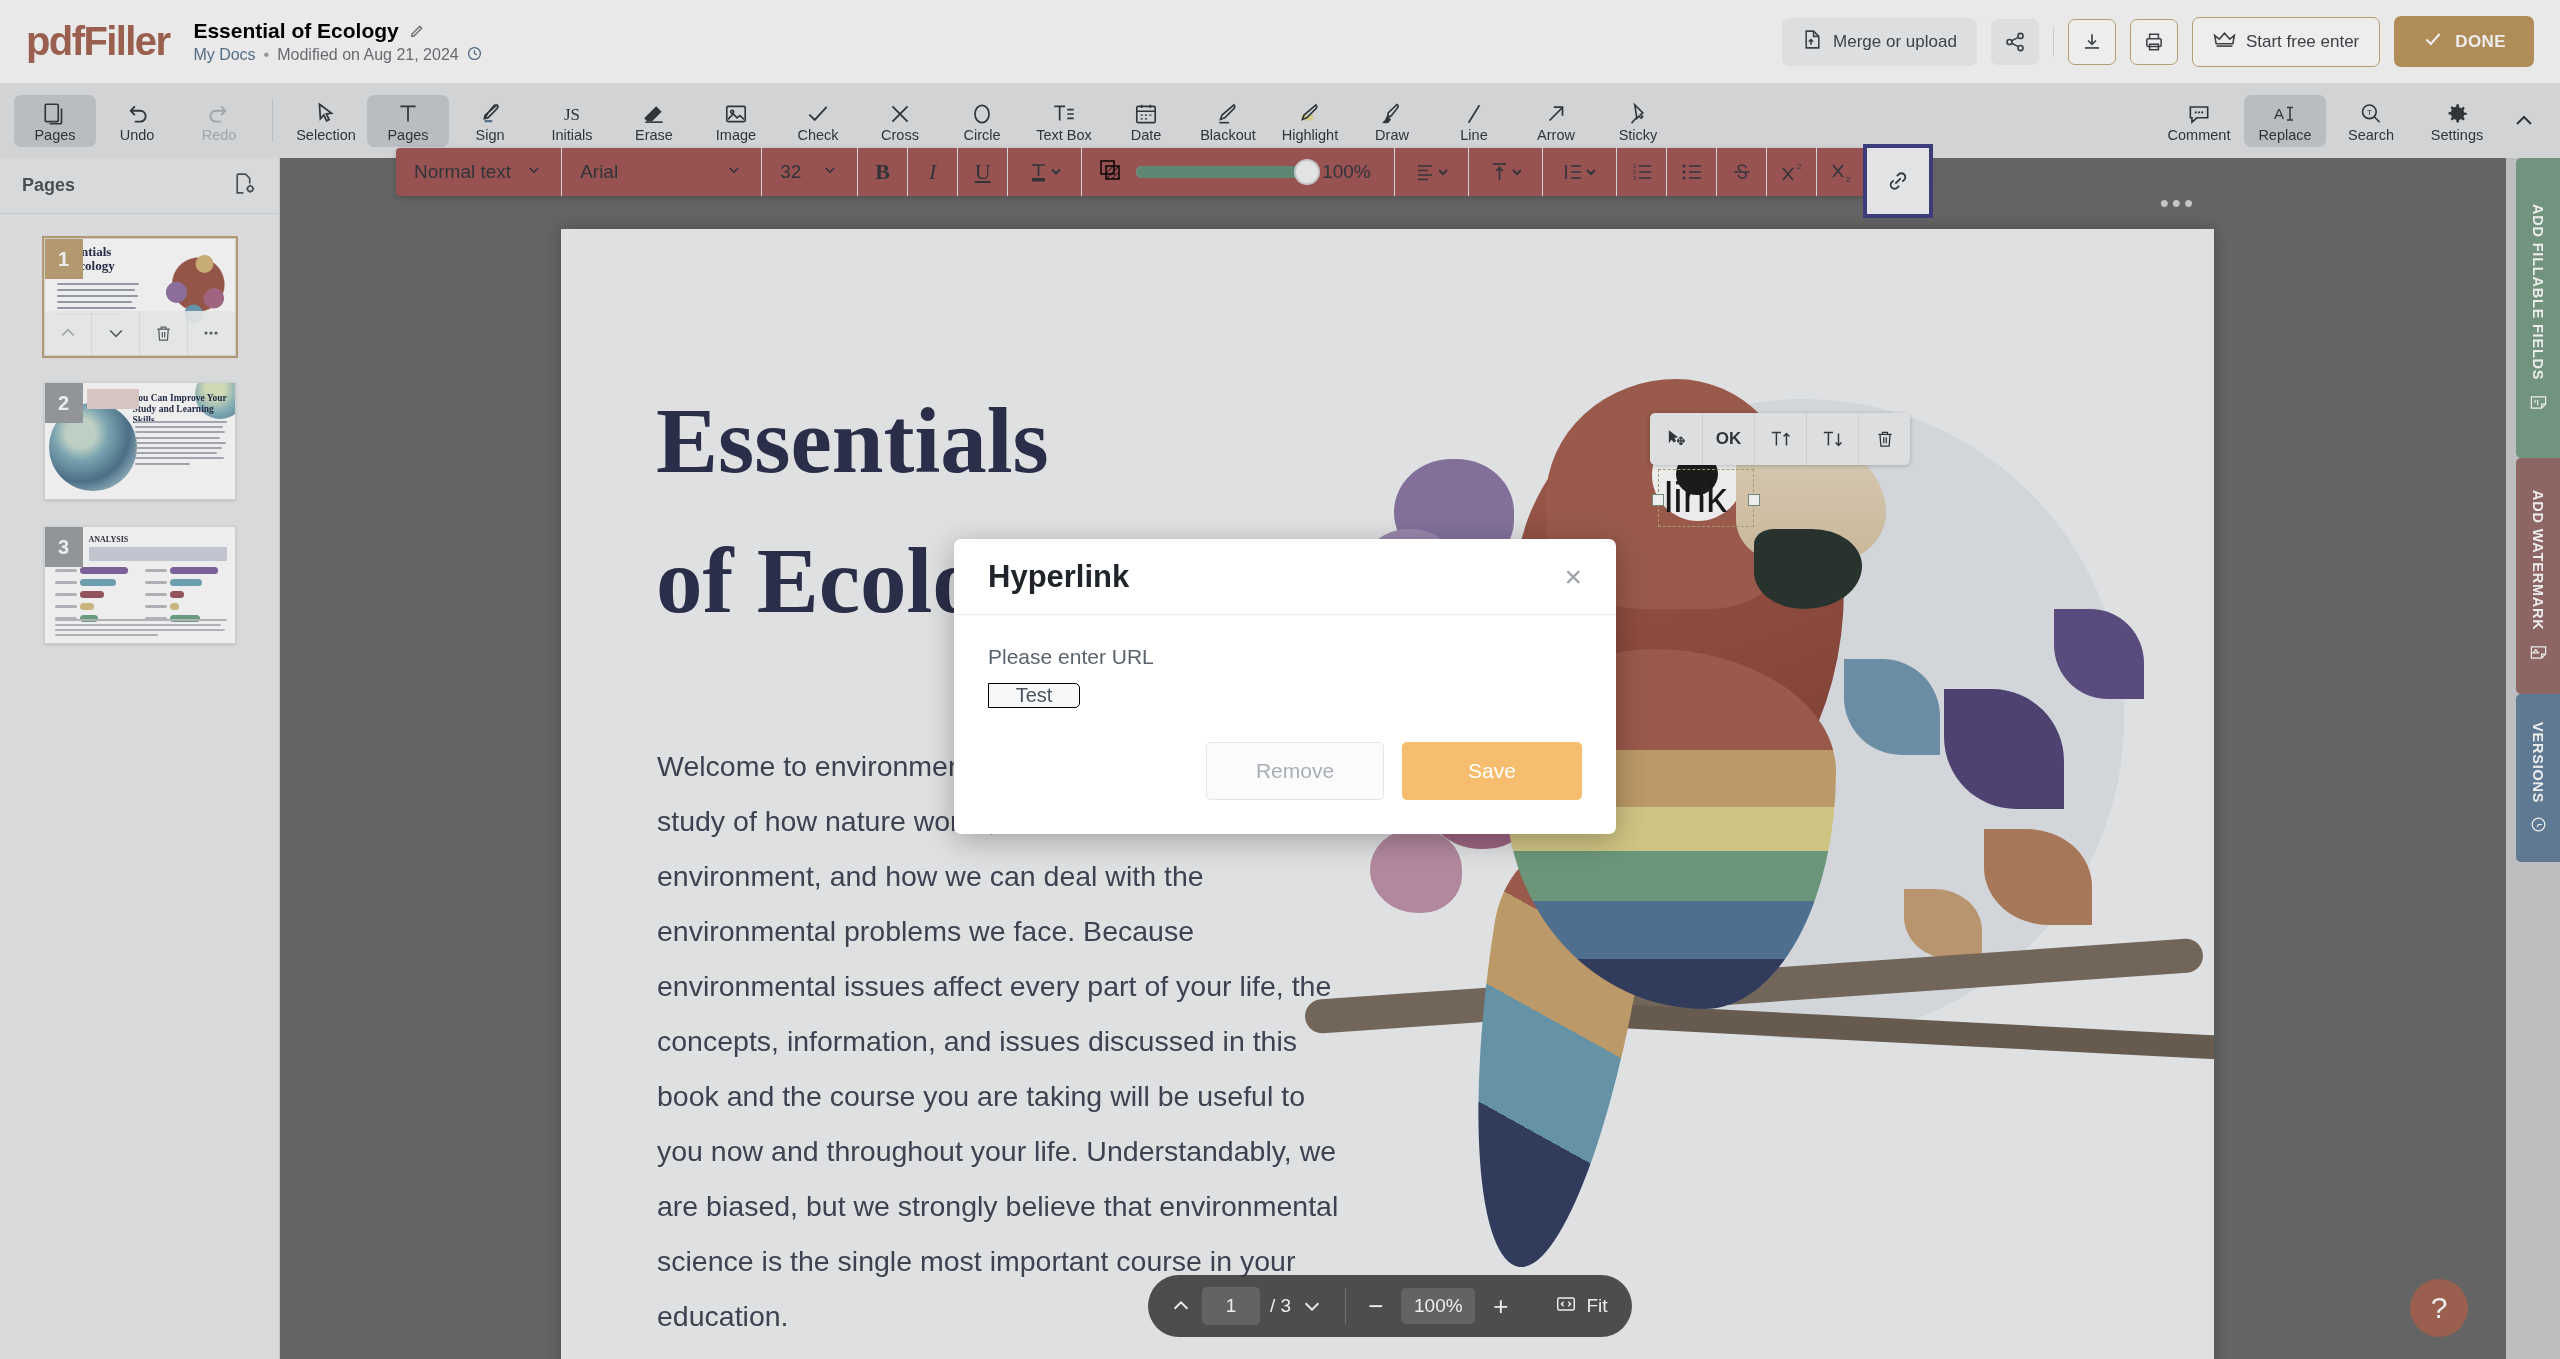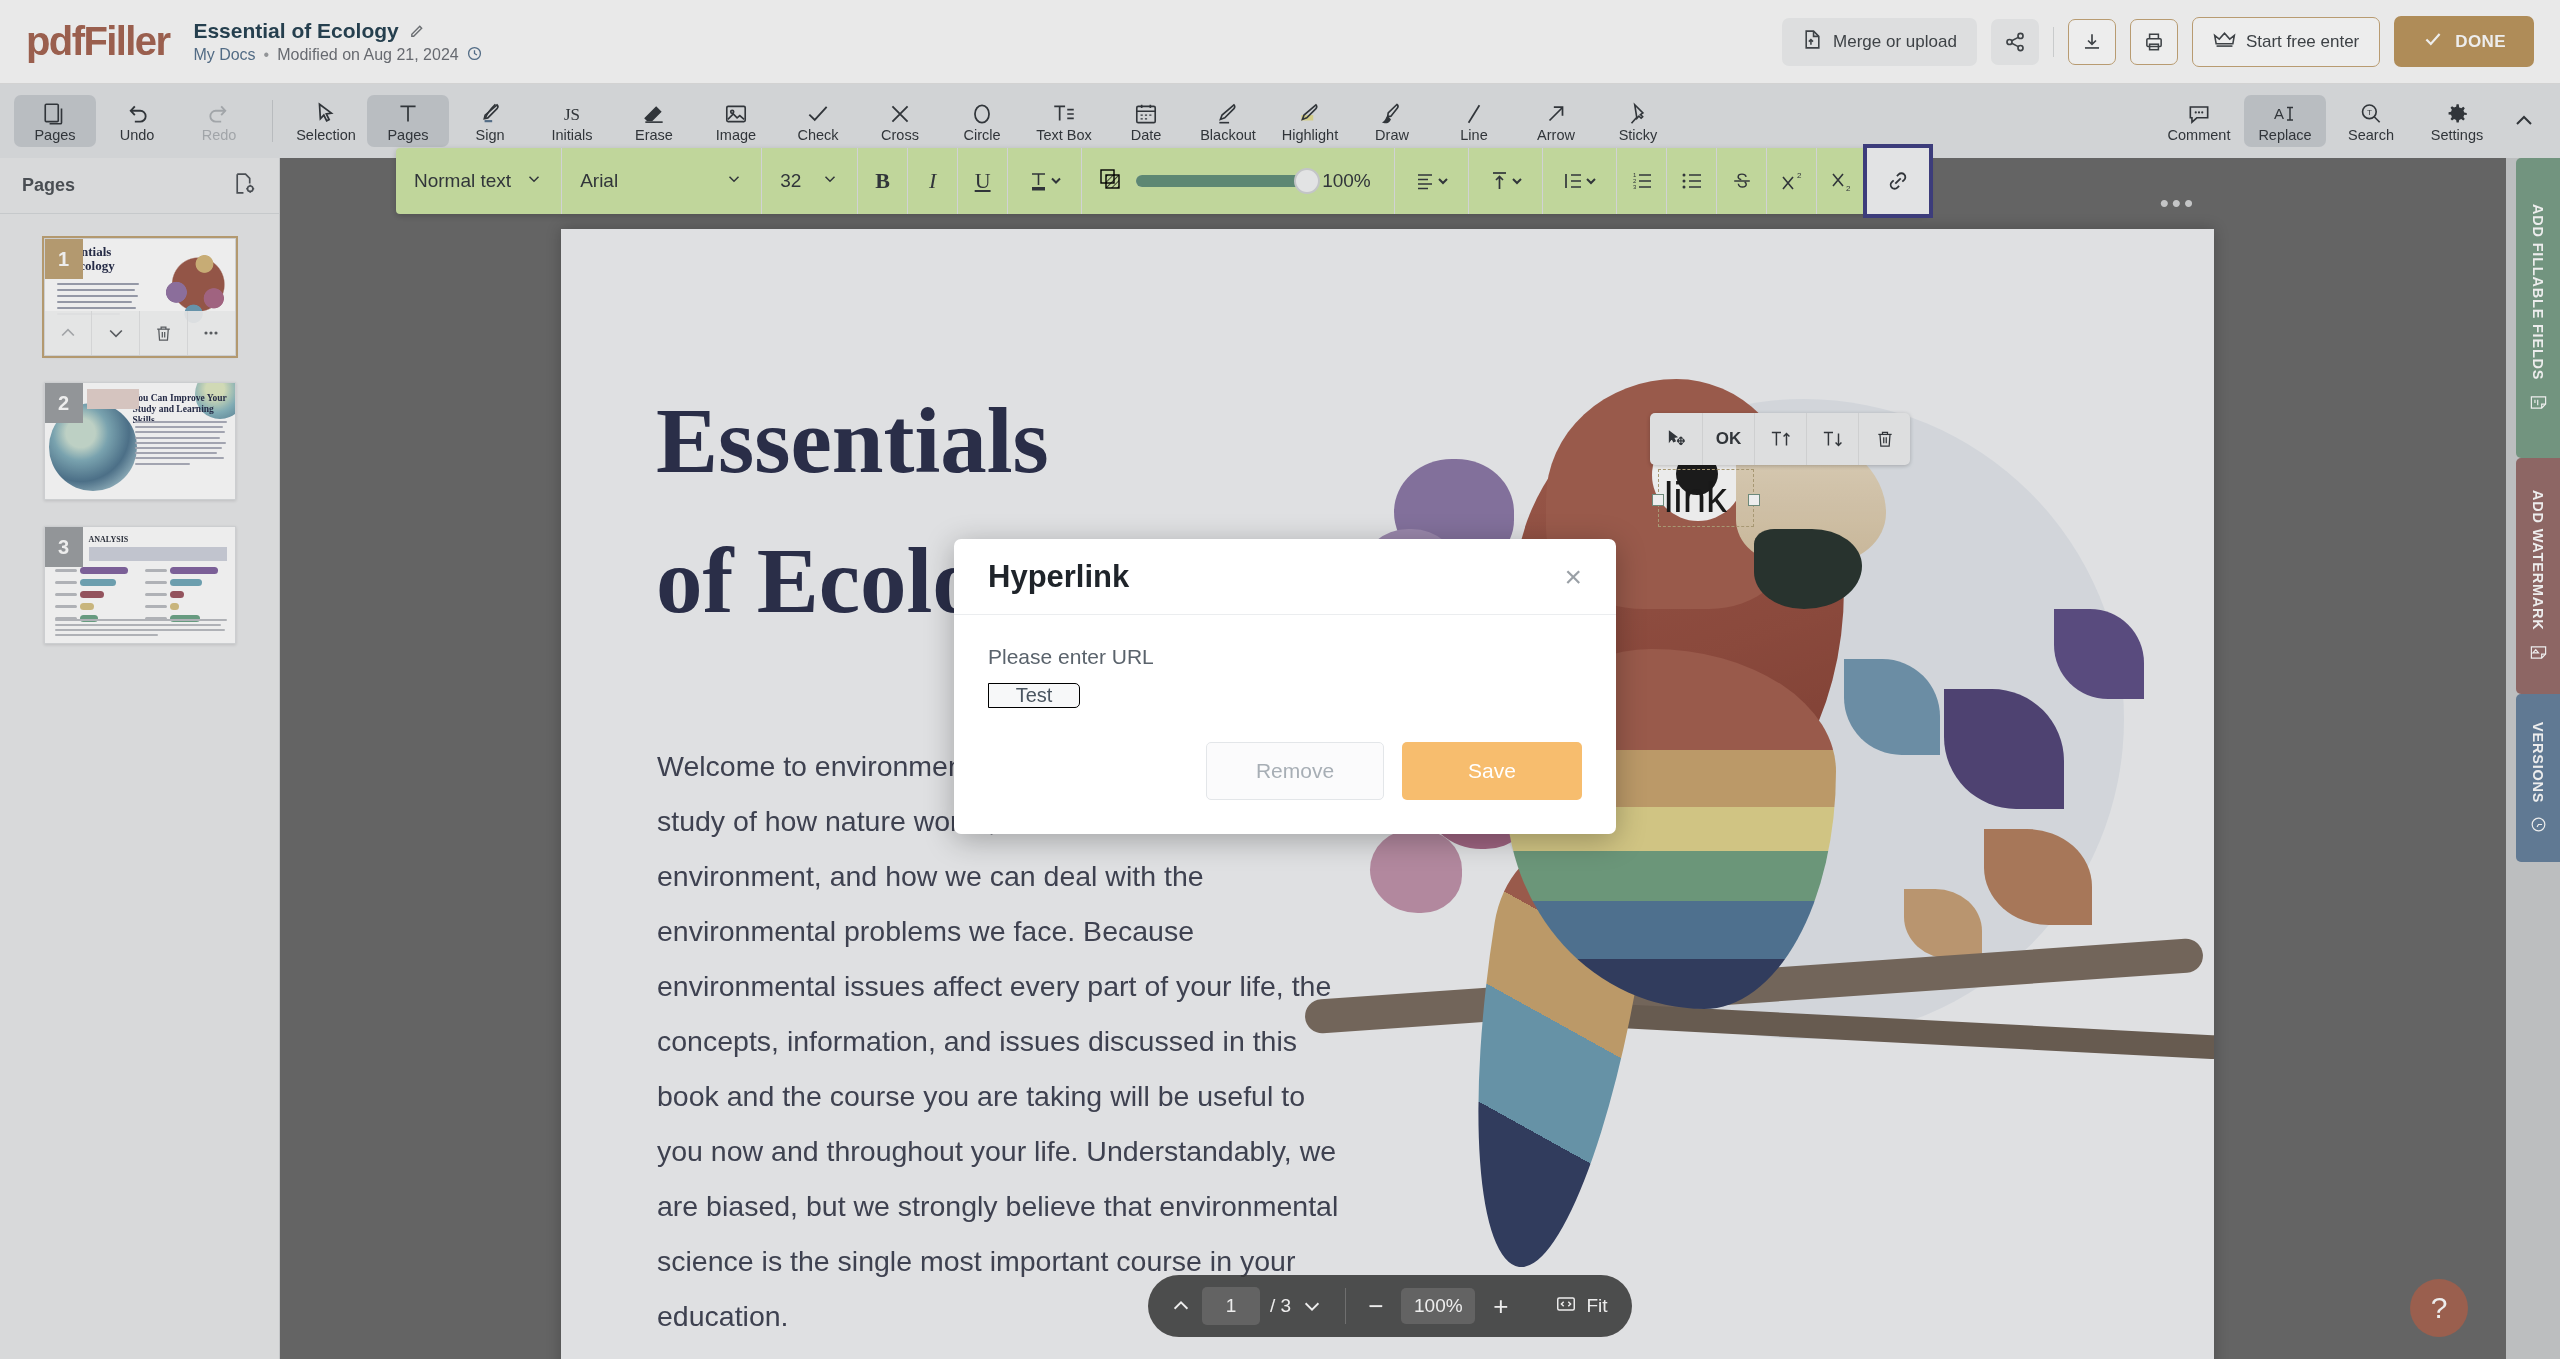--- a/index.html
+++ b/index.html
@@ -18,21 +18,21 @@
     position: absolute; left: 0; top: 0; width: 2560px; height: 84px;
     background: #fbfbfb; display: flex; align-items: center;
     padding: 0 26px; border-bottom: 1px solid #e2e2e2;
   }
   .logo {
     font-size: 40px; font-weight: bold; color: #e4572e;
     letter-spacing: -1.6px; margin-right: 24px; white-space: nowrap;
   }
   .doc-meta { display: flex; flex-direction: column; justify-content: center; gap: 3px; }
   .doc-title-row { display: flex; align-items: center; gap: 10px; }
-  .doc-title { font-size: 21px; font-weight: bold; color: #0c4a6e; }
+  .doc-title { font-size: 21px; font-weight: bold; color: #000000; }
   .pencil-icon { width: 15px; height: 15px; color: #6f7780; }
   .doc-sub { font-size: 16px; color: #6b7280; display: flex; align-items: flex-start; gap: 8px; }
   .doc-sub a { color: #3b78b5; text-decoration: none; }
   .dot-sep { color: #9aa0a6; }
   .clock-ic { width: 15px; height: 15px; color: #3b78b5; }
 
   .header-right {
     margin-left: auto; display: flex; align-items: center; gap: 14px;
   }
   .btn-merge {
@@ -216,22 +216,22 @@
     box-shadow: 0 1px 4px rgba(0,0,0,.22); z-index: 10;
   }
   .el-toolbar > div {
     width: 52px; display: flex; align-items: center; justify-content: center;
     border-left: 1px solid #dcdfe2; cursor: pointer; color: #2f3a45; font-size: 17px; font-weight: bold;
   }
   .el-toolbar > div:first-child { border-left: none; }
 
   
   .fmtbar {
-    position: absolute; left: 396px; top: 148px; height: 66px;
-    background: #bef264; border-radius: 4px; display: flex; align-items: flex-start;
+    position: absolute; left: 396px; top: 148px; height: 48px;
+    background: #ef4444; border-radius: 4px; display: flex; align-items: flex-start;
     box-shadow: 0 2px 6px rgba(0,0,0,.2); z-index: 12;
   }
   .fmt-sel {
     display: flex; align-items: center; gap: 14px; padding: 0 18px; height: 100%;
     border-right: 1px solid #dfe2e6; cursor: pointer; font-size: 19px; color: #2f3a45;
   }
   .fmt-sel .val { white-space: nowrap; }
   .fmt-btn {
     width: 50px; height: 100%; display: flex; align-items: center; justify-content: center;
     border-right: 1px solid #dfe2e6; cursor: pointer; color: #2f3a45; font-size: 22px;

